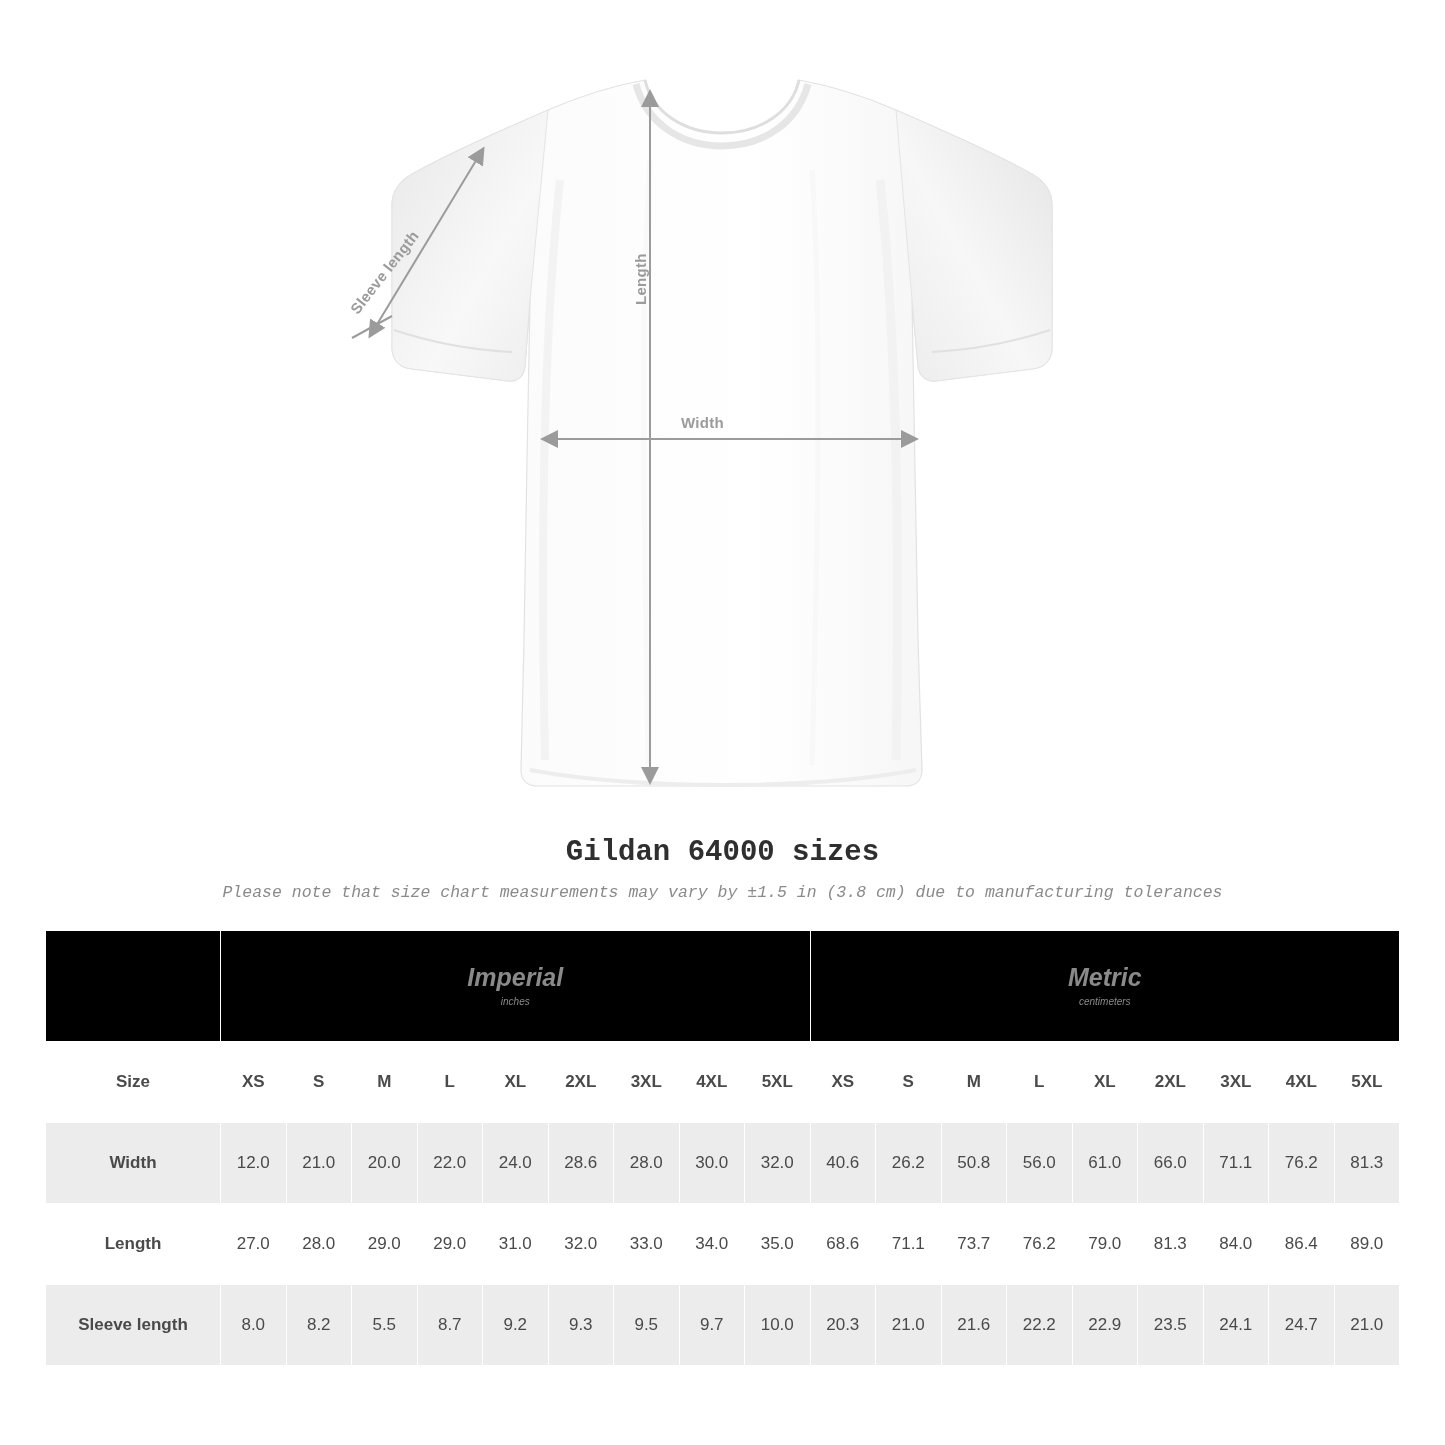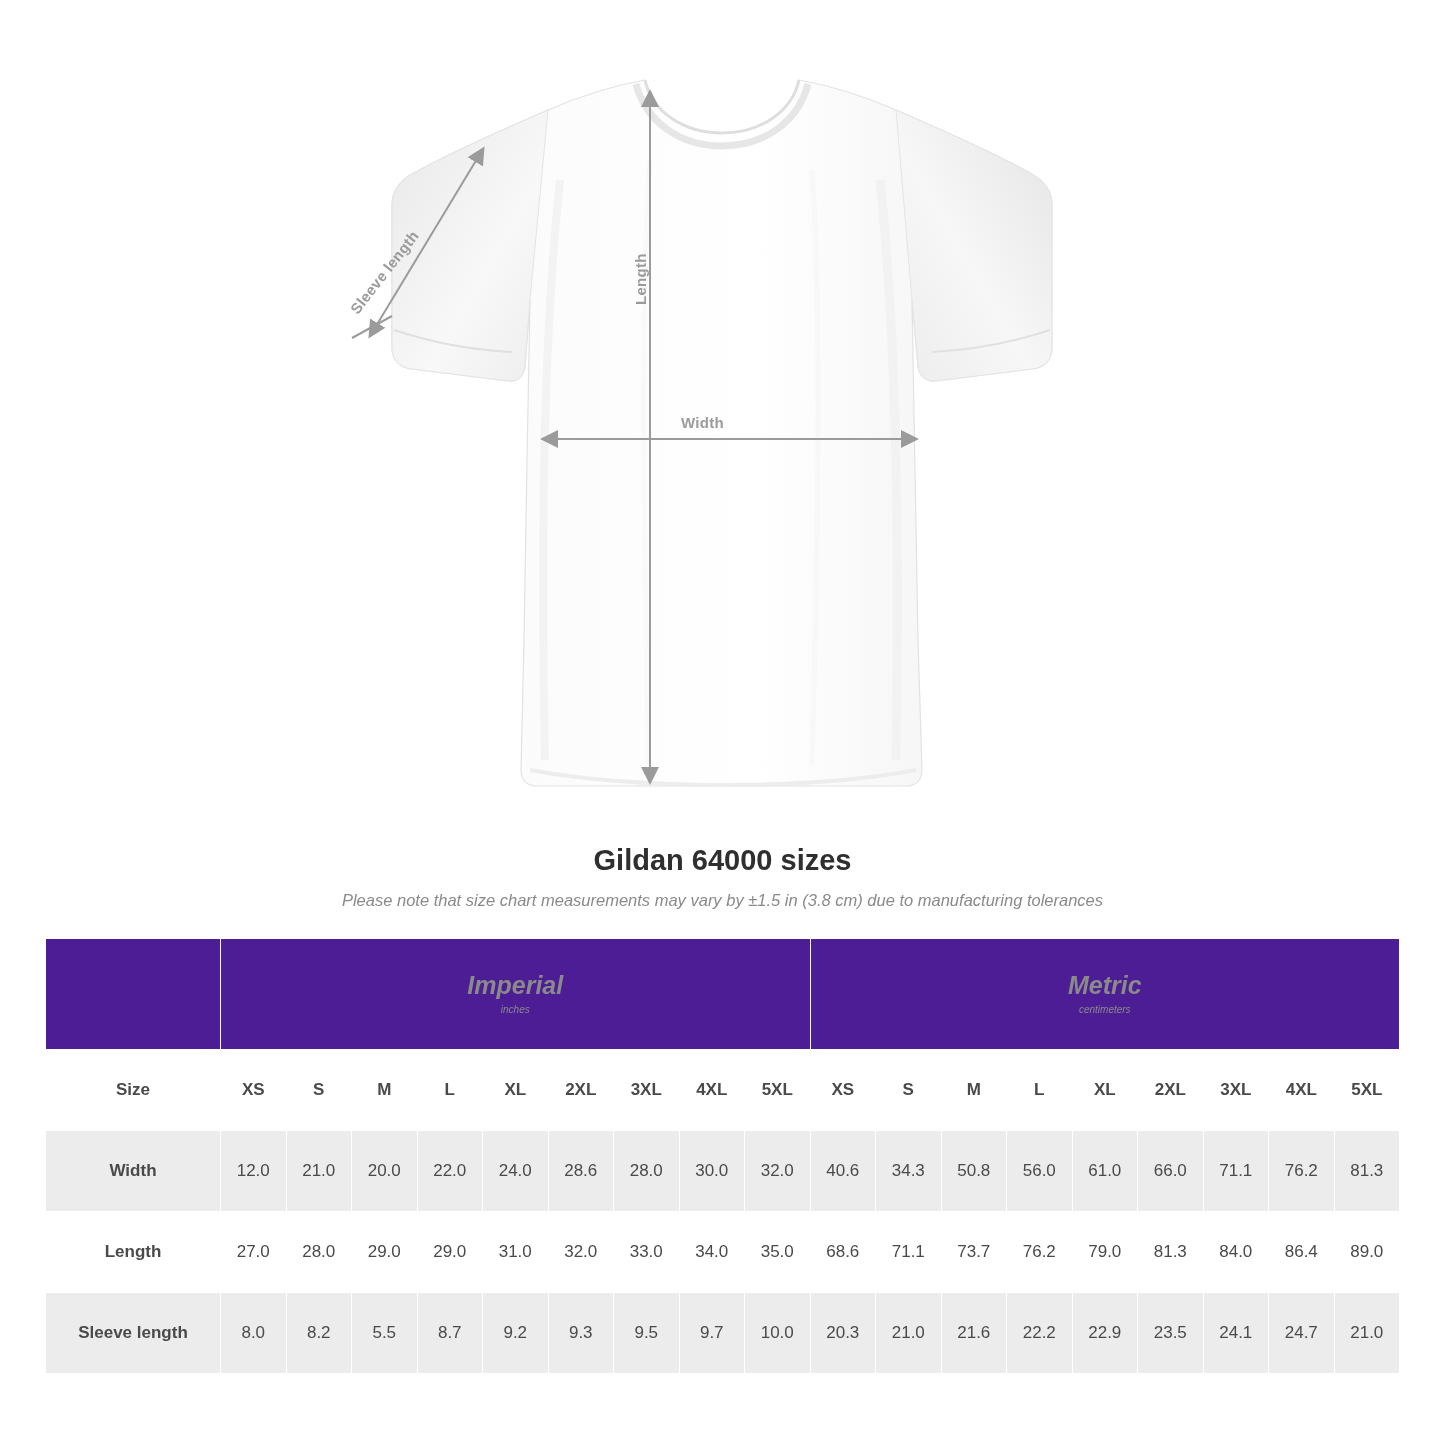--- a/index.html
+++ b/index.html
@@ -52,21 +52,22 @@
   .dim-label.sleeve {
     left: 360px;
     top: 300px;
     transform: rotate(-52deg);
     transform-origin: left bottom;
   }
 
   
   .chart-head {
     text-align: center;
-    margin-top: 24px;
+    margin-top: 16px;
+    font-family: Liberation Mono, monospace;
   }
   .chart-title {
     font-size: 29px;
     font-weight: bold;
     color: #2f2f2f;
     margin: 0 0 14px 0;
   }
   .chart-note {
     font-size: 16.5px;
     font-style: italic;
@@ -81,21 +82,21 @@
   table.size-table {
     border-collapse: collapse;
     width: 1355px;
     table-layout: fixed;
   }
   table.size-table th,
   table.size-table td {
     border: 1px solid #ffffff;
   }
   .unit-head {
-    background: #4c1d95;
+    background: #000000;
     height: 108px;
     text-align: center;
     vertical-align: middle;
   }
   .unit-head .unit-name {
     font-size: 25px;
     font-style: italic;
     font-weight: bold;
     color: #8a8a8a;
     line-height: 1.25;
@@ -276,21 +277,21 @@
           <td class="cell">12.0</td>
           <td class="cell">21.0</td>
           <td class="cell">20.0</td>
           <td class="cell">22.0</td>
           <td class="cell">24.0</td>
           <td class="cell">28.6</td>
           <td class="cell">28.0</td>
           <td class="cell">30.0</td>
           <td class="cell">32.0</td>
           <td class="cell">40.6</td>
-          <td class="cell">34.3</td>
+          <td class="cell">26.2</td>
           <td class="cell">50.8</td>
           <td class="cell">56.0</td>
           <td class="cell">61.0</td>
           <td class="cell">66.0</td>
           <td class="cell">71.1</td>
           <td class="cell">76.2</td>
           <td class="cell">81.3</td>
         </tr>
 
         <tr class="plain">

